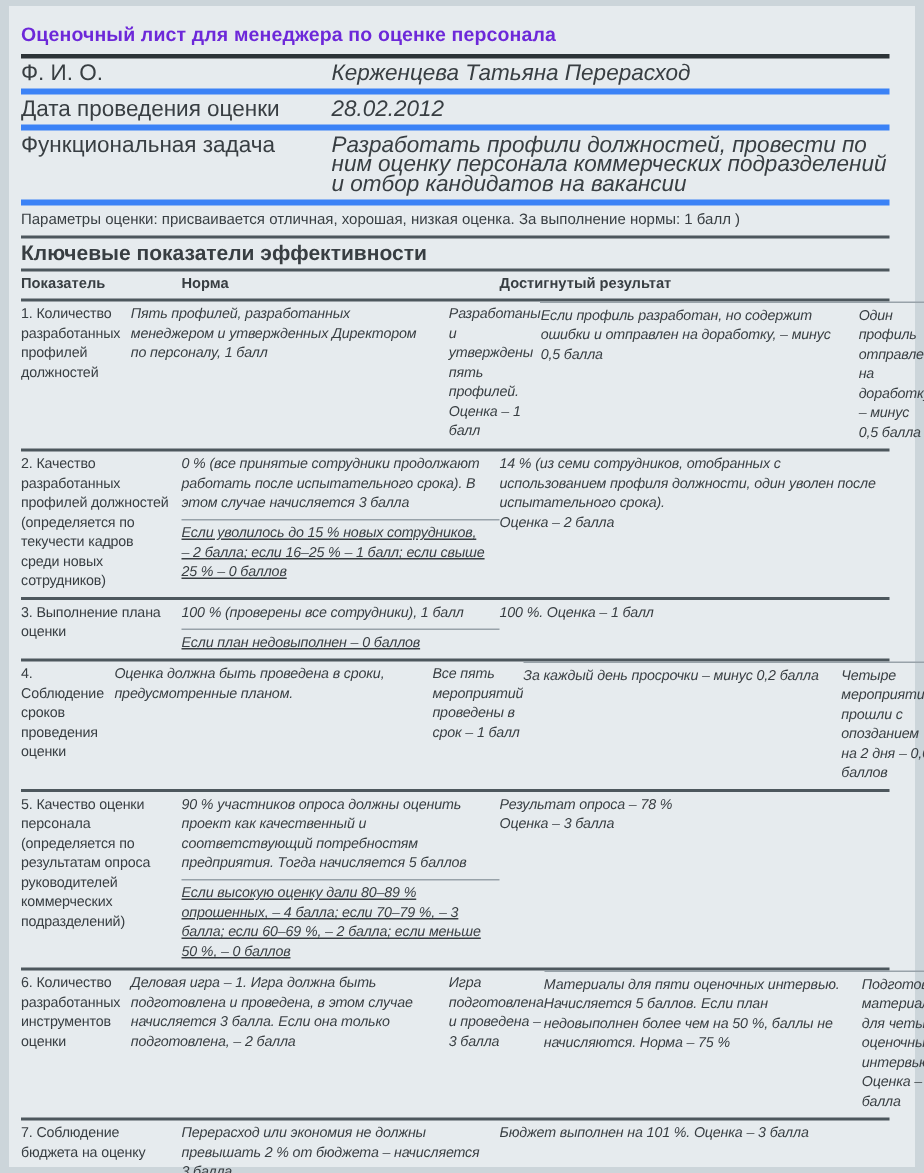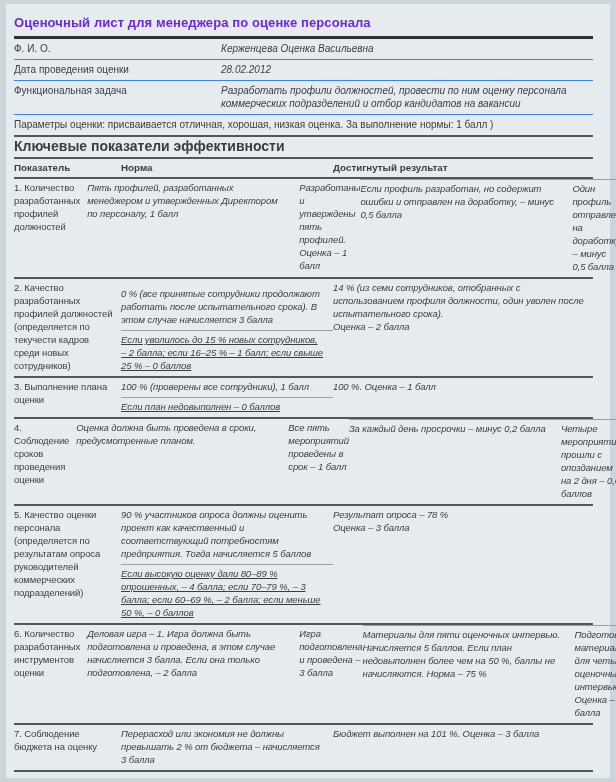--- a/index.html
+++ b/index.html
@@ -18,22 +18,22 @@
   
   .doc-title{
     font-size:13px;font-weight:bold;color:#6d28d9;
     padding:5px 0 6px 0;
     border-bottom:3px solid #2c3337;
     letter-spacing:.1px;
   }
   
   .info-row{
     display:flex;
-    border-bottom:1px solid #3b82f6;
-    font-size:10px;line-height:13px;
+    border-bottom:4px solid #3b82f6;
+    font-size:15px;line-height:13px;
   }
   .info-row .lbl{width:207px;padding:3px 6px 4px 0;box-sizing:border-box;}
   .info-row .val{flex:1;padding:3px 0 4px 0;font-style:italic;}
   
   .params-line{
     font-size:10px;line-height:13px;
     padding:3px 0 4px 0;
     border-bottom:2px solid #4d575d;
   }
   .section-title{
@@ -53,36 +53,36 @@
   .cell{
     font-size:9.5px;line-height:13px;letter-spacing:-0.1px;
     box-sizing:border-box;white-space:pre-line;
   }
   .ind{width:107px;padding:2px 7px 4px 0;font-style:normal;}
   .norm{width:212px;padding:2px 9px 4px 0;font-style:italic;}
   .res{flex:1;padding:2px 0 4px 0;font-style:italic;}
   .subs{flex:1;display:flex;flex-direction:row;}
   .sub{display:flex;}
   .sub + .sub{border-top:1px solid #98a2a9;}
-  .nstack{width:212px;display:flex;flex-direction:column;justify-content:flex-end;}
+  .nstack{width:212px;display:flex;flex-direction:column;}
   .nstack .norm{width:212px;}
   .nstack .norm + .norm{border-top:1px solid #98a2a9;text-decoration:underline;}
   .res-span{flex:1;padding:2px 0 4px 0;font-size:9.5px;line-height:13px;
     letter-spacing:-0.1px;font-style:italic;white-space:pre-line;box-sizing:border-box;}
 </style>
 </head>
 <body>
 
 <div class="page">
 
   <div class="doc-title">Оценочный лист для менеджера по оценке персонала</div>
 
   <div class="info-row">
     <div class="lbl">Ф. И. О.</div>
-    <div class="val">Керженцева Оценка Васильевна</div>
+    <div class="val">Керженцева Татьяна Перерасход</div>
   </div>
   <div class="info-row">
     <div class="lbl">Дата проведения оценки</div>
     <div class="val">28.02.2012</div>
   </div>
   <div class="info-row">
     <div class="lbl">Функциональная задача</div>
     <div class="val">Разработать профили должностей, провести по ним оценку персонала коммерческих подразделений и отбор кандидатов на вакансии</div>
   </div>
 

